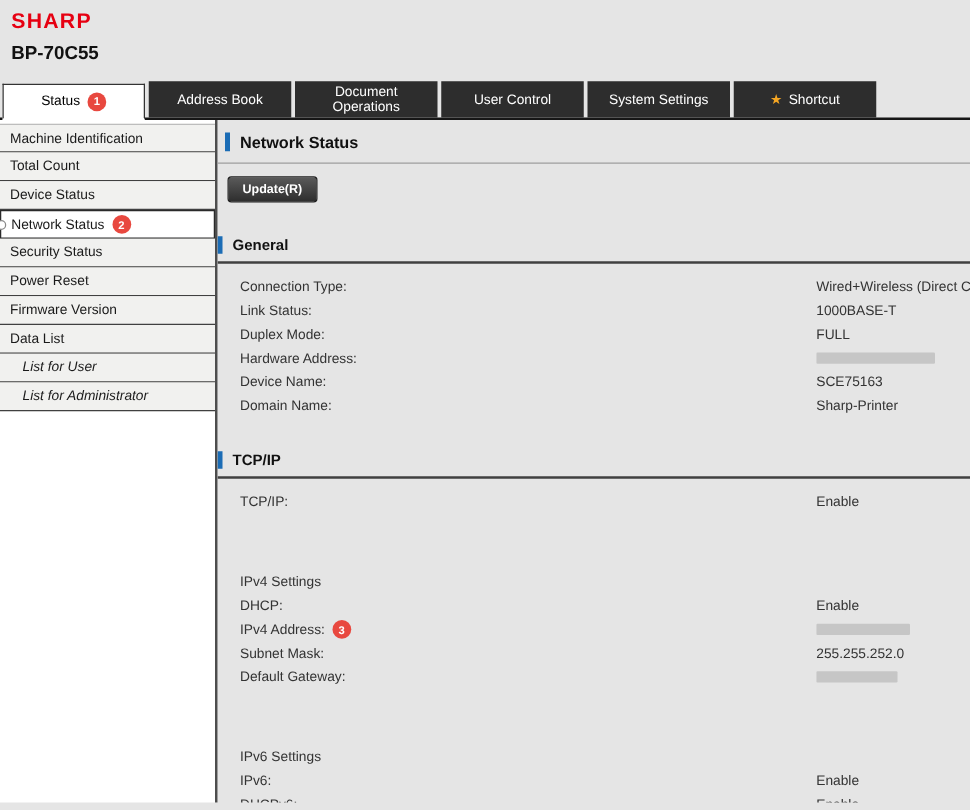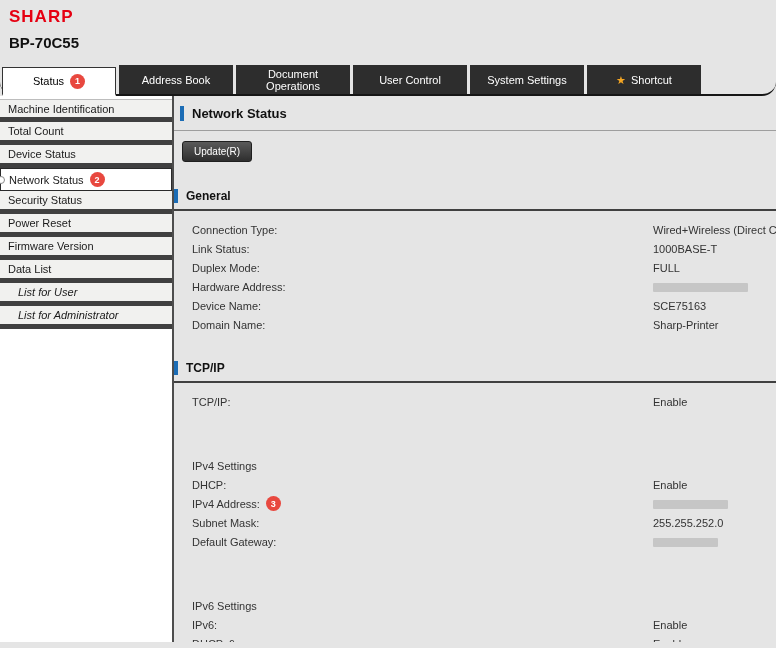--- a/index.html
+++ b/index.html
@@ -7,55 +7,55 @@
   body { font-family: "Liberation Sans", sans-serif; }
   .page { position:relative; width:776px; height:648px; background:#e5e5e5; overflow:hidden; }
 
   
   .header { padding:8px 0 0 9px; }
   .sharp-logo { color:#e60012; font-size:17px; font-weight:bold; letter-spacing:1px; line-height:18px; }
   .model-name { color:#111; font-size:15px; font-weight:bold; margin-top:8px; }
 
   
   .tabs { display:flex; align-items:flex-end; gap:3px; padding-left:2px; margin-top:14px;
-          border-bottom:2px solid #161616;border-radius:14px; }
+          border-bottom:2px solid #161616; }
   .tab { width:114px; height:29px; background:#2d2d2d; color:#fff; font-size:11px;
          display:flex; align-items:center; justify-content:center; text-align:center;
          line-height:12px; cursor:pointer; padding:0 6px; }
   .tab.active { background:#fff; color:#000; border:1px solid #333; border-bottom:2px solid #fff;
                 margin-bottom:-2px; z-index:2; position:relative; font-weight:normal; }
   .tab .star { color:#f5a623; margin-right:5px; font-size:11px; }
 
   
   .badge { display:inline-flex; align-items:center; justify-content:center;
            width:15px; height:15px; border-radius:50%; background:#e8483f; color:#fff;
            font-size:9px; font-weight:bold; margin-left:6px; flex:0 0 auto; }
 
   
   .body-row { display:flex; align-items:stretch; height:546px; }
   .sidebar { width:174px; flex:0 0 174px; border-right:2px solid #4d4d4d; background:#fff; padding-top:3px; }
-  .side-item { position:relative; background:#f1f1ef; border-bottom:5px solid #404040;
+  .side-item { position:relative; background:#f1f1ef; border-bottom:1px solid #404040;
                font-size:11px; color:#1a1a1a; padding:5px 8px; height:23px;
                display:flex; align-items:center; cursor:pointer; }
   .side-item:first-child { border-top:1px solid #bdbdbd; }
   .side-item.indent { padding-left:18px;font-style:italic; }
   .side-item.selected { background:#ffffff; border:1px solid #2a2a2a; }
   .side-item.selected .sel-marker { position:absolute; left:-4px; top:7px; width:8px; height:8px;
                border:1px solid #8a8a8a; border-radius:50%; background:#fff; }
 
   
   .main { flex:1; padding-top:10px; overflow:hidden; }
   .page-title { display:flex; align-items:center; padding-left:6px; }
   .blue-bar { width:4px; height:15px; background:#1b6cb5; margin-right:8px; flex:0 0 auto; }
   .page-title h1 { font-size:13px; font-weight:bold; color:#111; }
   .title-rule { border:none; border-top:1px solid #9e9e9e; margin:9px 0 0 0; }
 
   .update-btn { margin:10px 0 0 8px; background:linear-gradient(#5a5a5a,#2e2e2e); color:#fff;
                 font-size:10px; font-family:"Liberation Sans",sans-serif;
-                border:1px solid #1f1f1f; border-radius:3px; padding:4px 11px; cursor:pointer; }
+                border:1px solid #1f1f1f; border-radius:3px; padding:4px 11px; cursor:pointer;font-weight:bold; }
 
   .section { margin-top:27px; }
   .section-head { display:flex; align-items:center; padding-left:0; padding-bottom:6px;
                   border-bottom:2px solid #404040; }
   .section-head .blue-bar { height:14px; }
   .section-head h2 { font-size:12px; font-weight:bold; color:#111; }
   .section-body { margin-top:9px; }
 
   .row { display:flex; align-items:center; padding:2px 0 2px 18px; font-size:11px;
          color:#333; height:19px; }

